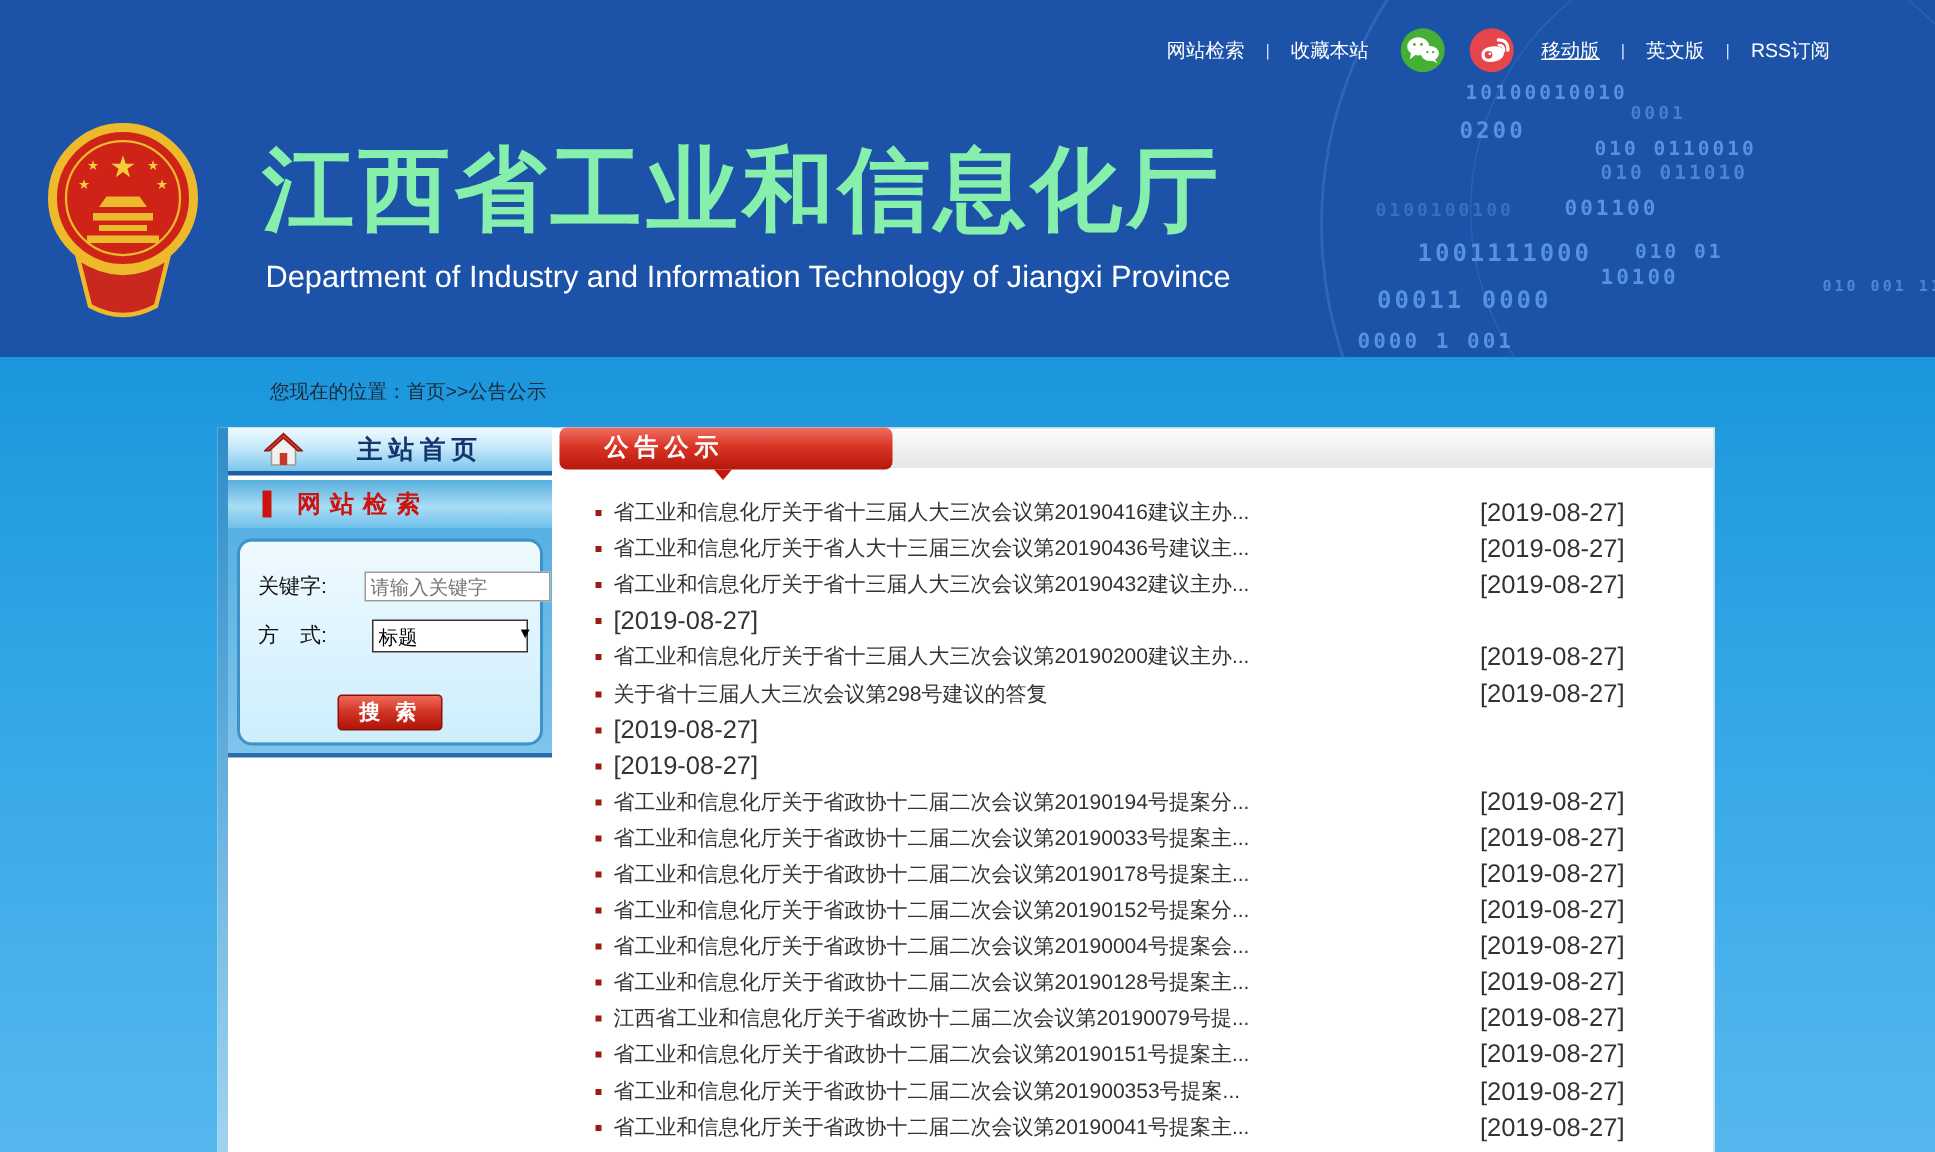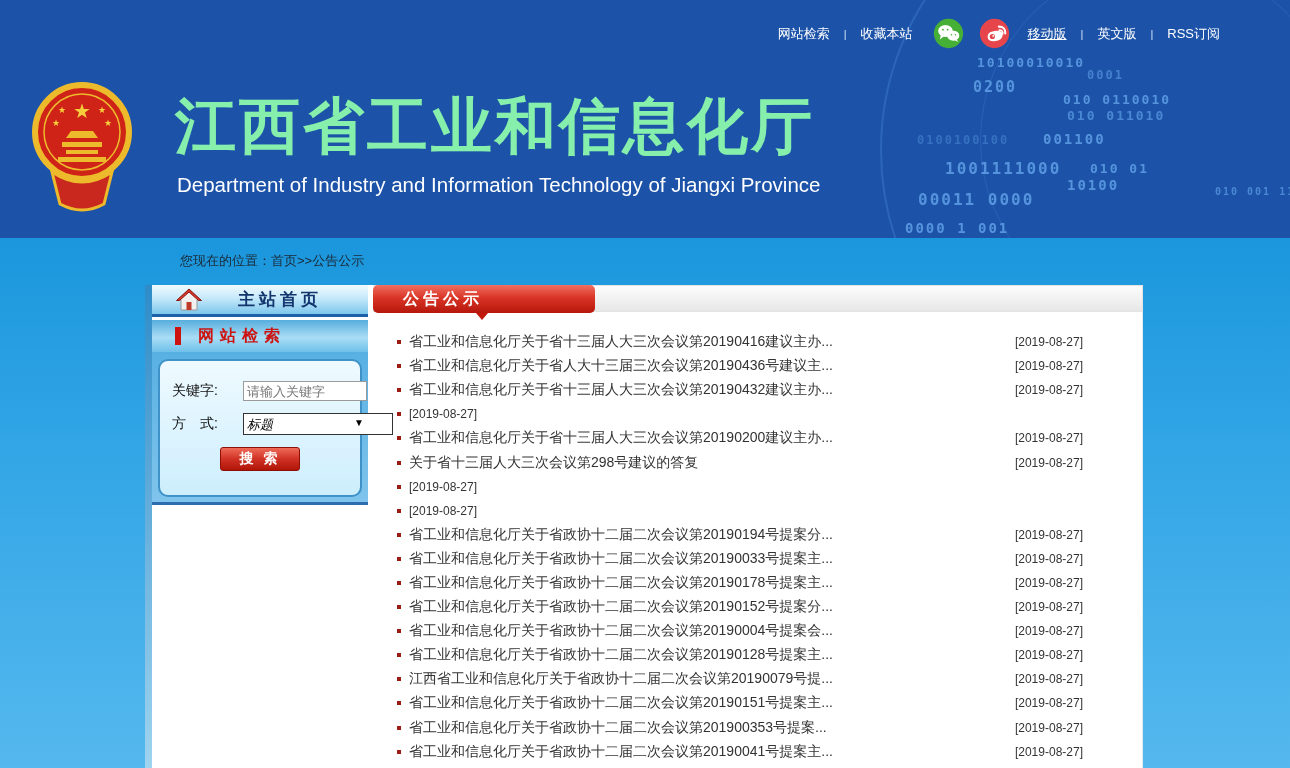--- a/index.html
+++ b/index.html
@@ -51,42 +51,42 @@
   .search-zone { margin-left:7px; height:153px; background:linear-gradient(180deg,#58b0e2,#7fc4ec);
     border-bottom:3px solid #2e6cb0; padding:7px 6px 0 6px; }
   .search-panel { height:138px; border:2px solid #3e92c8; border-radius:10px;
     background:linear-gradient(180deg,#effaff 0%,#cdeefd 100%); padding-top:20px; }
   .form-row { display:flex; align-items:center; margin:0 0 12px 12px; font-size:14px; color:#111;gap:25px; }
   .form-row .flabel { width:58px; white-space:nowrap; }
   .kw-input { width:124px; height:20px; border:1px solid #9a9a9a; font-size:13px; padding:0 3px;
     font-family:"Liberation Sans",sans-serif; }
   .kw-input::placeholder { color:#777; }
   .select-wrap { position:relative; width:126px; height:22px; }
-  .mode-select { width:150px; height:22px; border:1px solid #333; background:#fff; font-size:13px;
-    appearance:none; -webkit-appearance:none; padding:0 3px; font-family:"Liberation Sans",sans-serif; cursor:pointer;font-style:italic; }
+  .mode-select { width:104px; height:22px; border:1px solid #333; background:#fff; font-size:13px;
+    appearance:none; -webkit-appearance:none; padding:0 3px; font-family:"Liberation Sans",sans-serif; cursor:pointer; }
   .select-wrap .caret { position:absolute; right:5px; top:4px; font-size:10px; color:#000; pointer-events:none; }
-  .search-btn { display:block; margin:12px auto 0 auto; width:80px; height:24px;
+  .search-btn { display:block; margin:28px auto 0 auto; width:70px; height:24px;
     background:linear-gradient(180deg,#ef6a58,#d03224 50%,#b01508); border:1px solid #8d0f06; border-radius:3px;
     color:#fff; font-size:14px; font-weight:bold; letter-spacing:3px; cursor:pointer;
     font-family:"Liberation Sans",sans-serif; }
 
   
   .main { position:absolute; left:228px; top:0; width:770px; height:483px; }
   .main-hd { position:relative; height:27px; background:linear-gradient(180deg,#fcfcfc,#e7e7e7);
     border:1px solid #e4e4e4; border-left:none; }
   .main-tab { position:absolute; left:0; top:-1px; width:222px; height:28px; line-height:28px;
     background:linear-gradient(180deg,#ef6f60 0%,#da3527 45%,#b5170a 100%);
     border-radius:5px; color:#fff; font-size:16px; font-weight:bold; letter-spacing:4px; padding-left:30px; }
   .main-tab .tri { position:absolute; left:103px; top:28px; width:0; height:0;
     border-left:6px solid transparent; border-right:6px solid transparent; border-top:7px solid #c2190c; }
   .ann-list { padding:18px 0 0 24px; }
   .row { height:24.1px; display:flex; align-items:center; }
   .bullet { width:4px; height:4px; background:#9b1c12; margin-right:8px; flex:none; }
   .row a.title { flex:1; font-size:14px; color:#333; text-decoration:none; white-space:nowrap; overflow:hidden; cursor:pointer; }
-  .row .date { font-size:12px; color:#333; margin-right:60px; white-space:nowrap; }
+  .row .date { font-size:17px; color:#333; margin-right:60px; white-space:nowrap; }
 </style>
 </head>
 <body>
 
 <div class="header">
   <div class="arc arc1"></div>
   <div class="arc arc2"></div>
   <span class="bin" style="left:977px;top:55px;font-size:13px;">10100010010</span>
   <span class="bin" style="left:1087px;top:68px;font-size:12px;opacity:.7;">0001</span>
   <span class="bin" style="left:973px;top:78px;font-size:15px;">0200</span>

